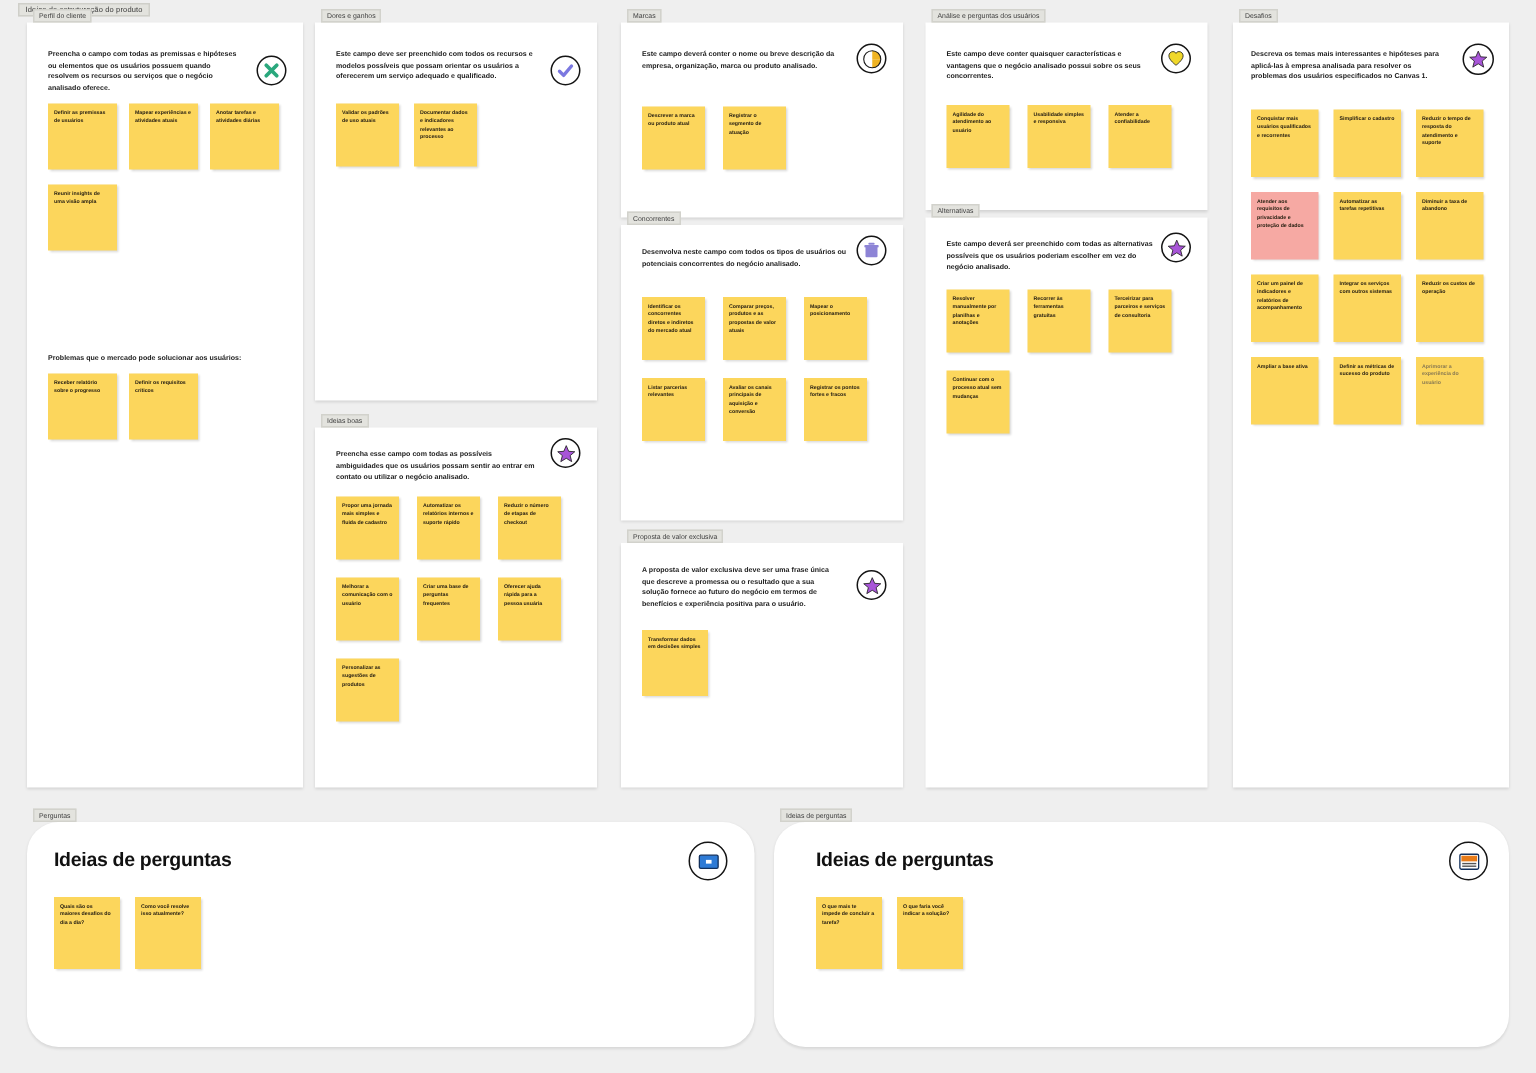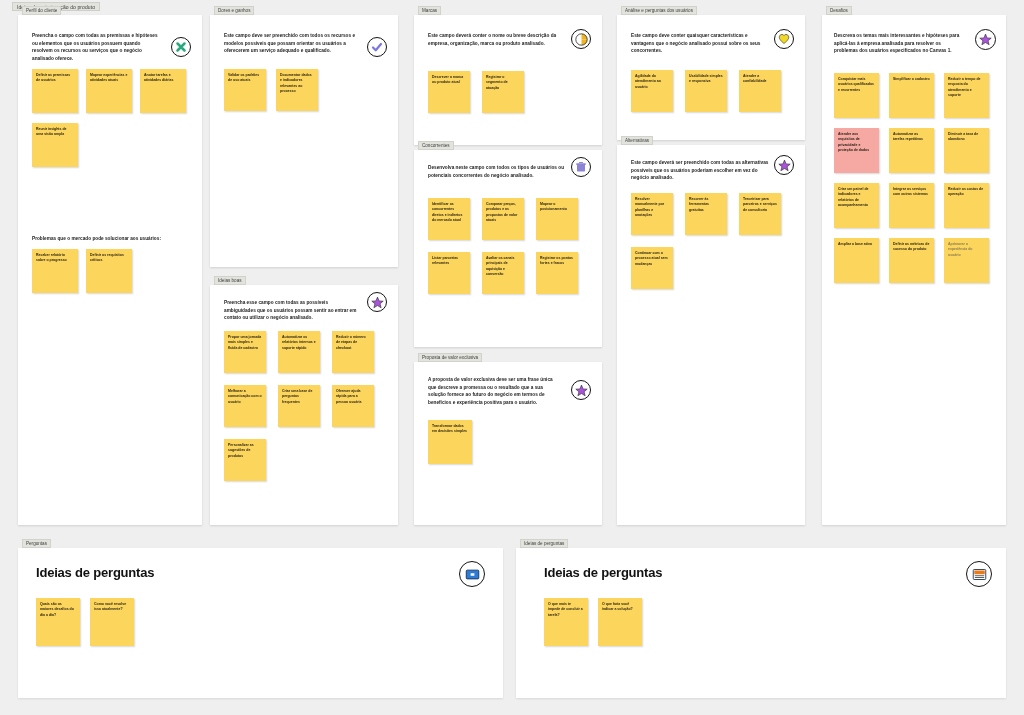--- a/index.html
+++ b/index.html
@@ -33,20 +33,21 @@
     color: #3a3a3a;
     white-space: nowrap;
     letter-spacing: .1px;
   }
 
   
   .section {
     position: absolute;
     background: #ffffff;
     box-shadow: 0 1px 2px rgba(0,0,0,.10);
+    border-radius: 21px;
   }
 
   
   .card {
     position: absolute;
     background: #ffffff;
     box-shadow: 0 1px 2px rgba(0,0,0,.13);
   }
   .card-chip {
     position: absolute;

